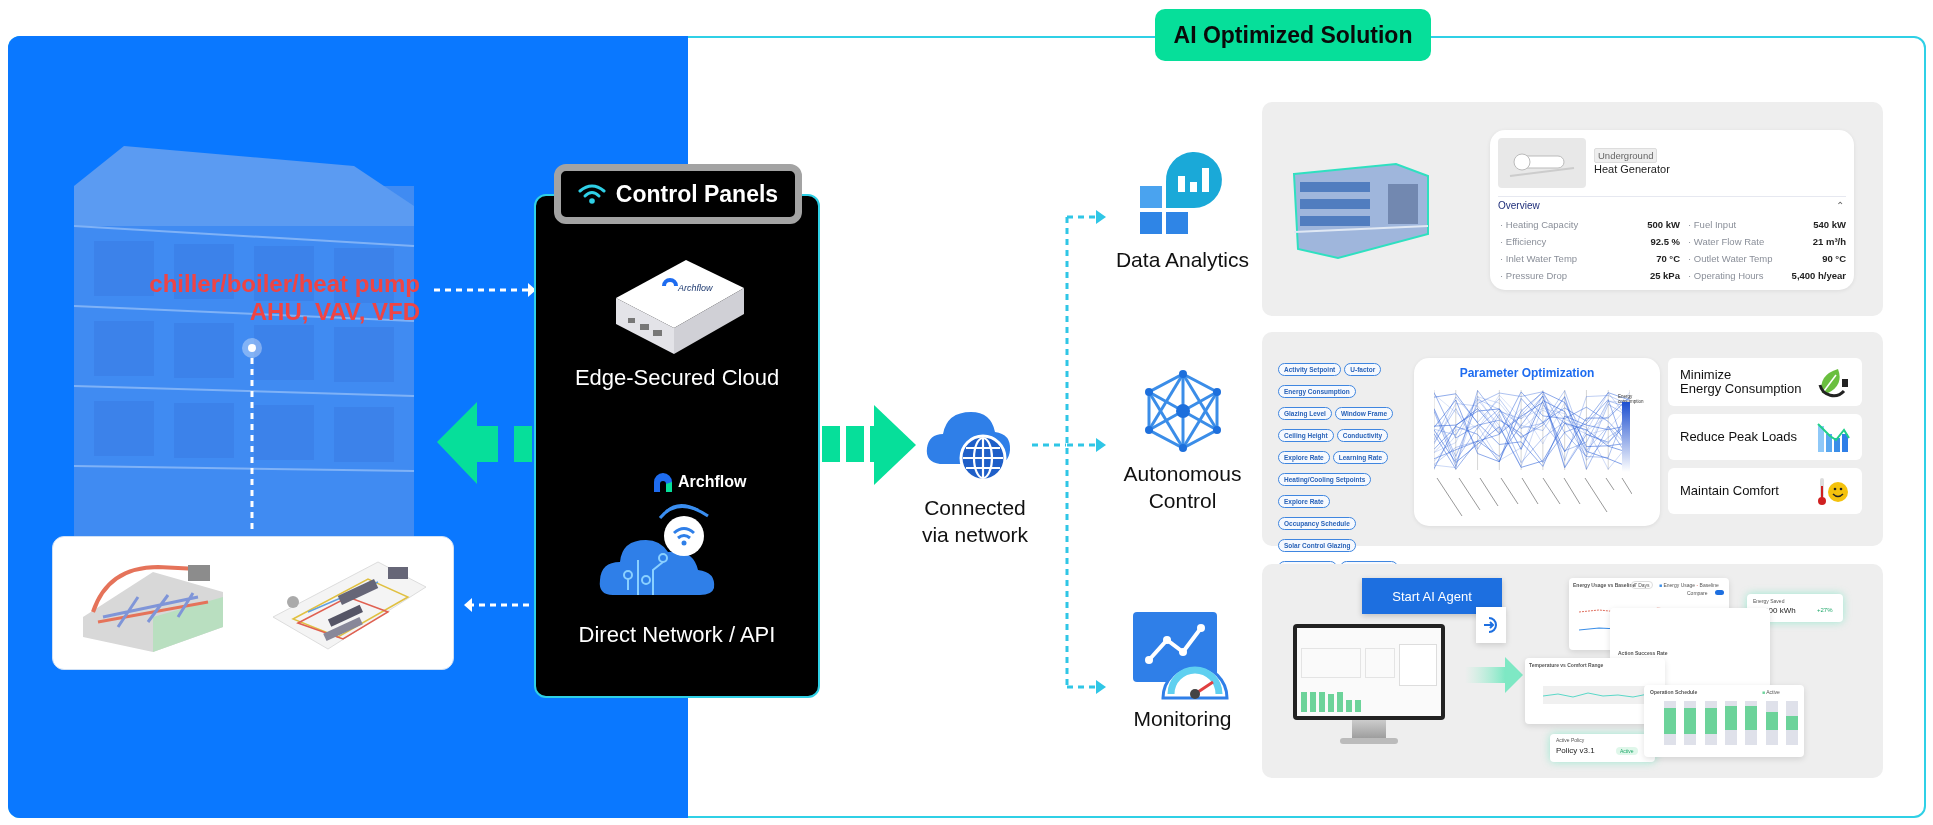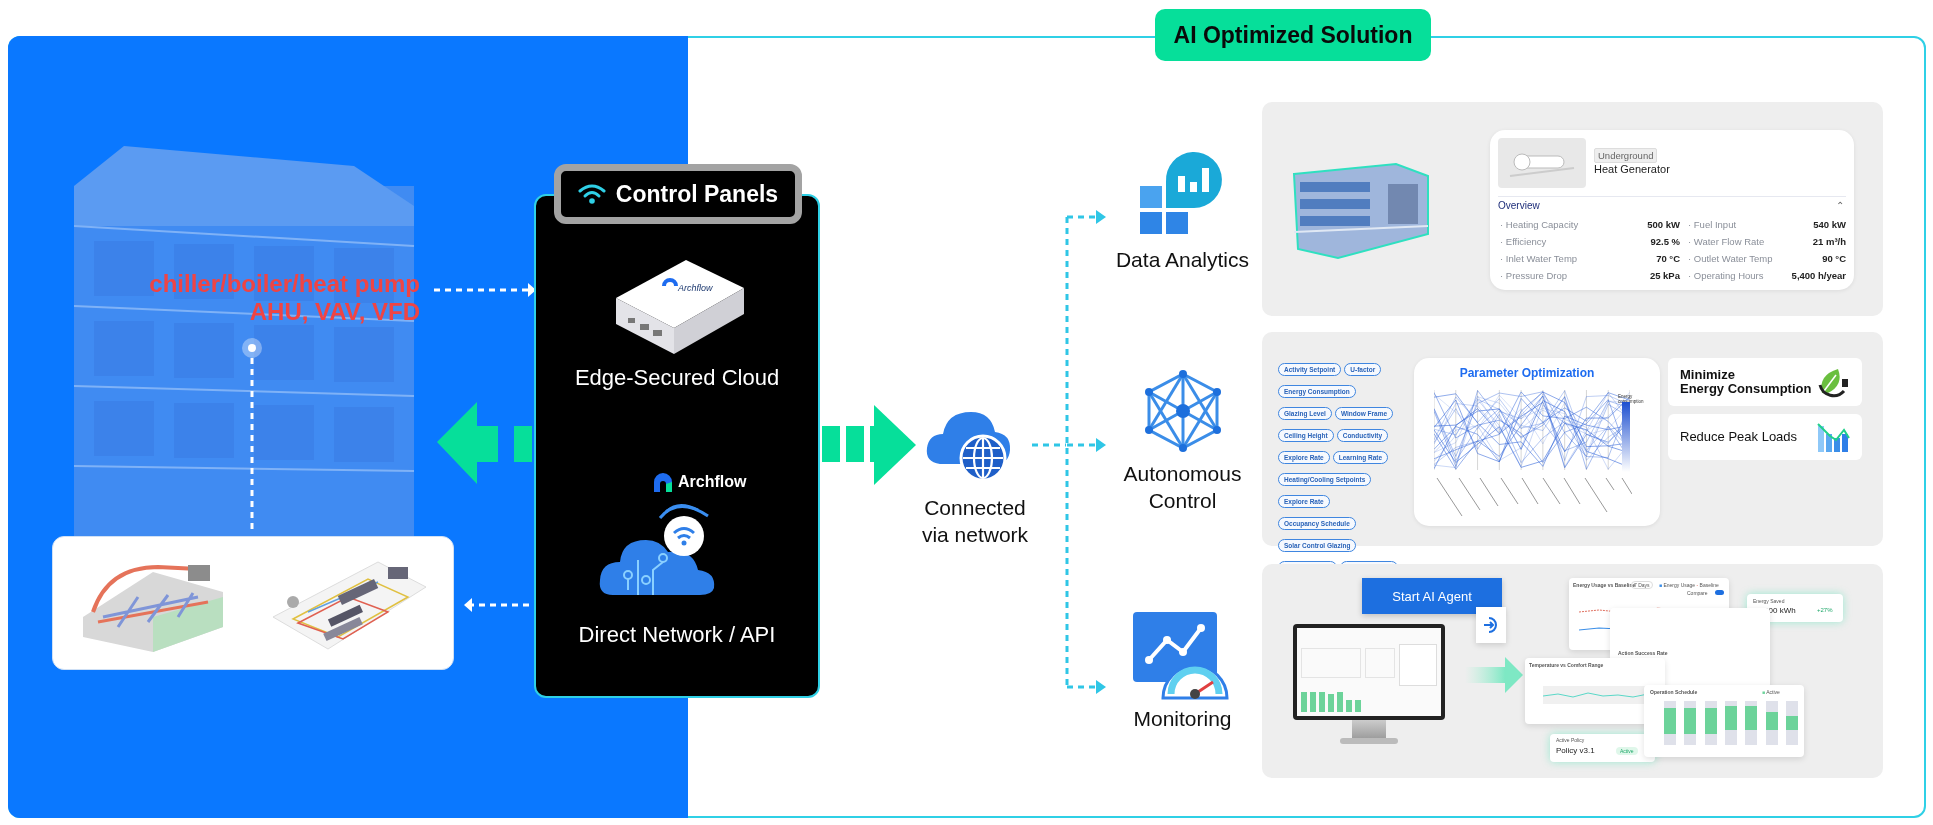--- a/index.html
+++ b/index.html
@@ -385,40 +385,52 @@
         <line x1="111" y1="2" x2="128" y2="28"></line>
       <line x1="132" y1="2" x2="148" y2="28"></line>
         <line x1="153" y1="2" x2="175" y2="36"></line>
         <line x1="174" y1="2" x2="182" y2="14"></line>
         <line x1="190" y1="2" x2="200" y2="18"></line>
     </g>
   </svg>
 </div>
 
 <div class="abs" style="left:1668px;top:358px;width:194px;">
-  <div class="goal" style="margin-bottom:8px;height:48px;font-weight:bold;">
+  <div class="goal" style="margin-bottom:8px;height:48px;">
     <div>
         <div>Minimize</div>
         <div>Energy Consumption</div>
       </div>
     <svg width="34" height="34" viewBox="0 0 34 34">
       <path d="M6,28 Q2,10 22,4 Q28,20 12,28 Z" fill="#6abf3f"></path>
       <path d="M8,26 L20,10" stroke="#fff" stroke-width="1.5"></path>
       <path d="M4,20 A14,14 0 0 0 28,26" stroke="#222" stroke-width="3" fill="none"></path>
       <rect x="26" y="14" width="6" height="8" fill="#222"></rect>
     </svg>
   </div>
   <div class="goal" style="margin-bottom:8px;">
     <div>Reduce Peak Loads</div>
     <svg width="34" height="34" viewBox="0 0 34 34">
       <rect x="2" y="6" width="6" height="26" fill="#8ec8f8"></rect>
         <rect x="10" y="14" width="6" height="18" fill="#5aa8f0"></rect>
       <rect x="18" y="18" width="6" height="14" fill="#3a8ee8"></rect>
         <rect x="26" y="14" width="6" height="18" fill="#2f7fe8"></rect>
       <polyline points="2,4 14,16 20,20 28,10 33,18" stroke="#1fd08a" stroke-width="2" fill="none"></polyline>
+    </svg>
+  </div>
+  <div class="goal">
+    <div>Maintain Comfort</div>
+    <svg width="34" height="34" viewBox="0 0 34 34">
+      <rect x="4" y="4" width="4" height="20" rx="2" fill="#ddd"></rect>
+        <rect x="5" y="12" width="2" height="14" fill="#d02020"></rect>
+      <circle cx="6" cy="27" r="4" fill="#d02020"></circle>
+      <circle cx="22" cy="18" r="10" fill="#f4c20d"></circle>
+      <circle cx="19" cy="15" r="1.3" fill="#222"></circle>
+        <circle cx="25" cy="15" r="1.3" fill="#222"></circle>
+      <path d="M17,20 Q22,25 27,20" stroke="#222" stroke-width="1.5" fill="none"></path>
     </svg>
   </div>
 </div>
 
 <div class="abs card-bg" style="left:1262px;top:564px;width:621px;height:214px;"></div>
 
 <div class="abs" style="left:1293px;top:624px;width:152px;height:96px;background:#222;border-radius:4px;padding:4px;">
   <div style="width:100%;height:100%;background:#fafafa;position:relative;">
     <div class="abs" style="left:4px;top:20px;width:60px;height:30px;border:1px solid #e4e4e4;"></div>
     <div class="abs" style="left:68px;top:20px;width:30px;height:30px;border:1px solid #e4e4e4;"></div>

